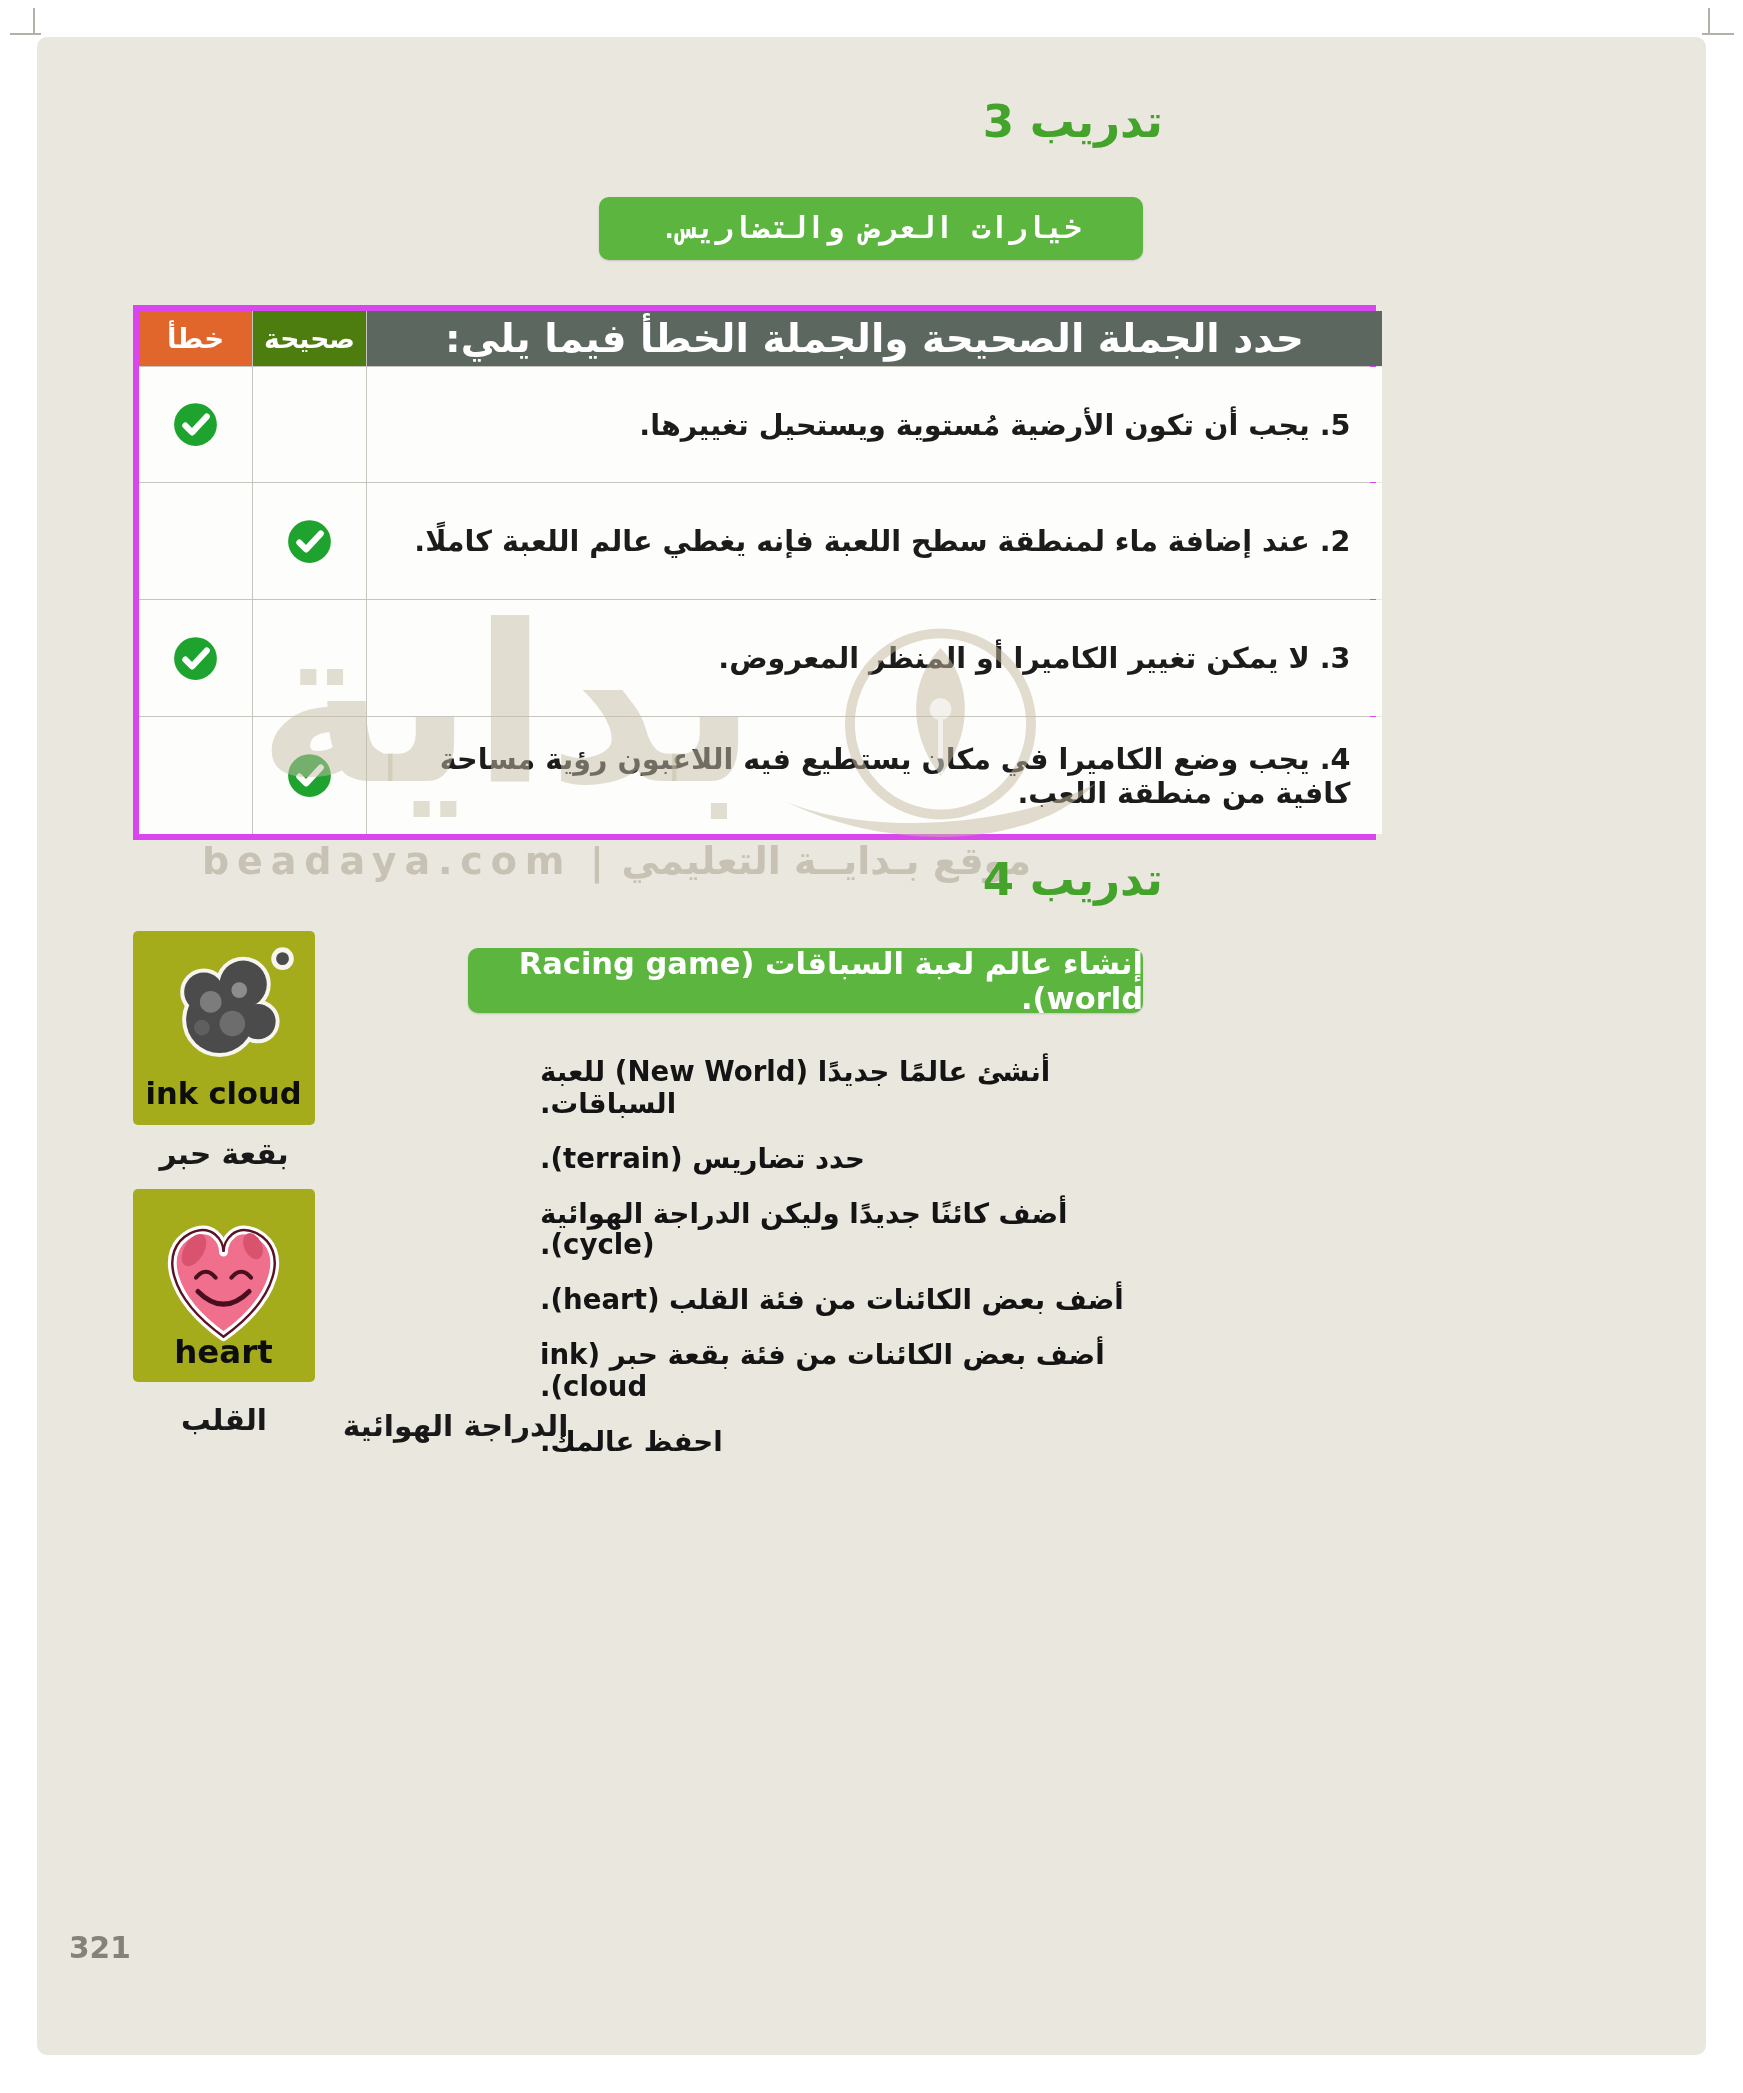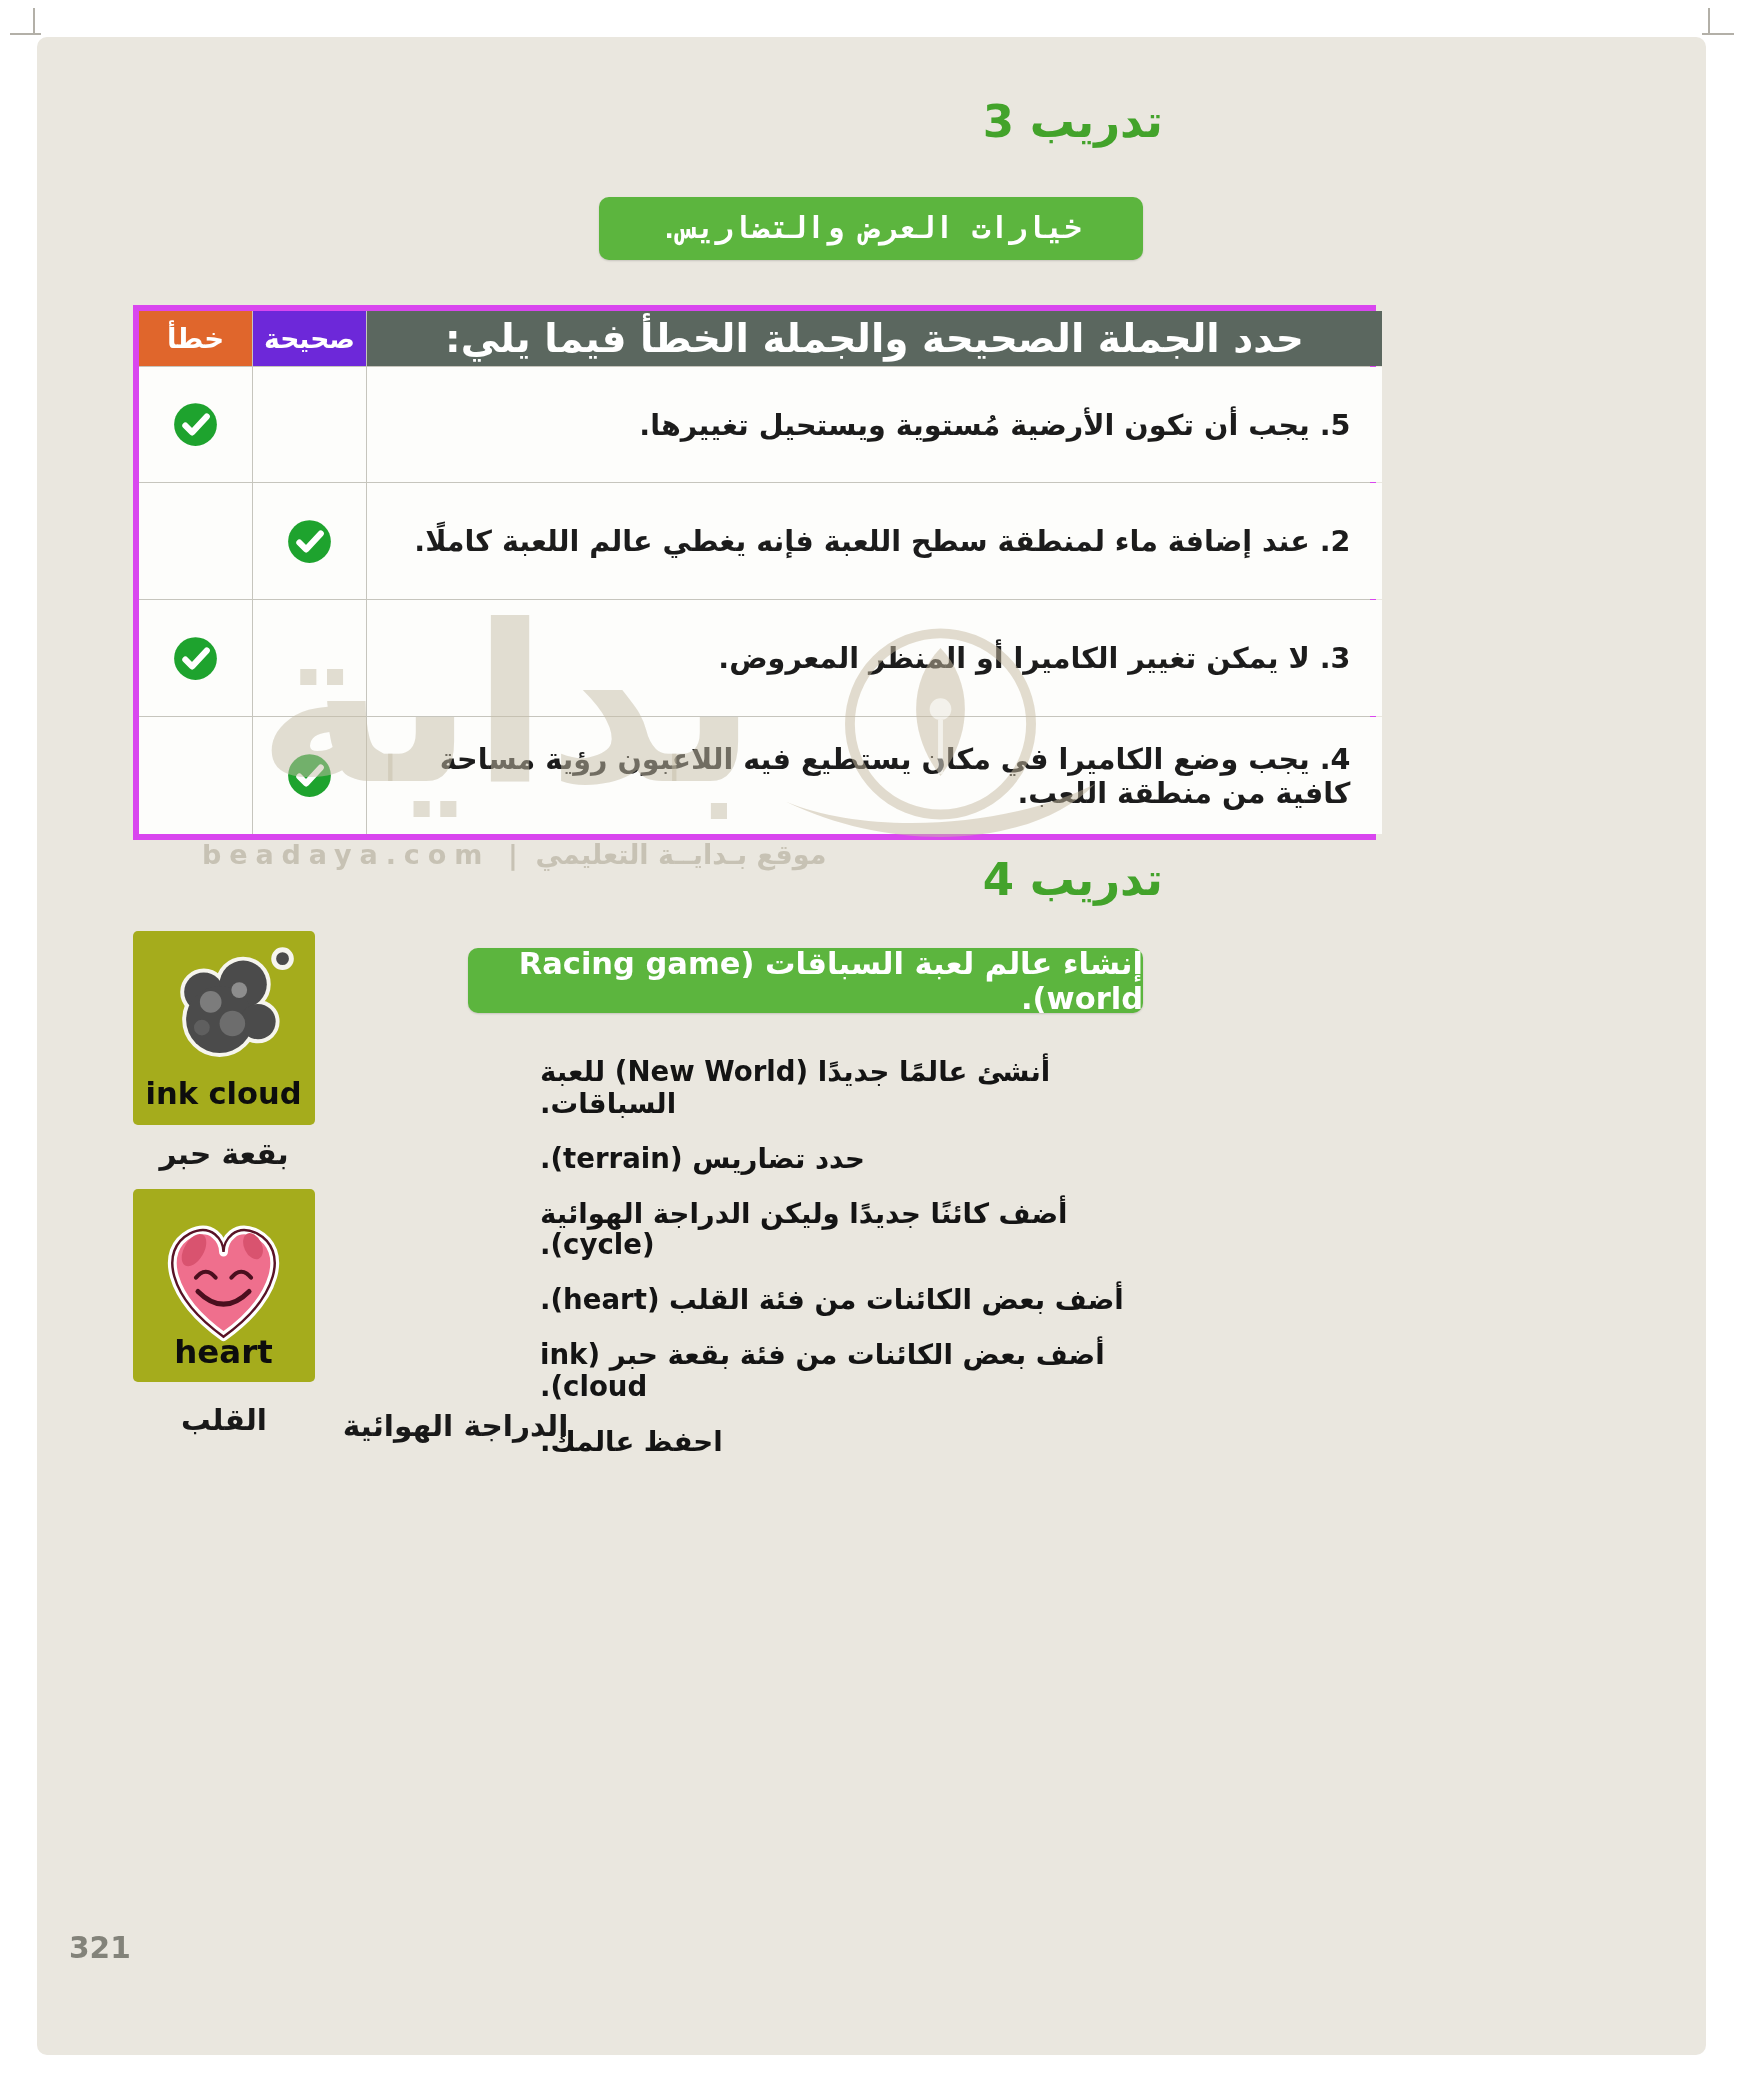--- a/index.html
+++ b/index.html
@@ -20,34 +20,34 @@
   .banner1 { left:599px; top:197px; width:544px; height:63px;font-family:Liberation Mono, monospace; }
   .banner2 { left:468px; top:948px; width:675px; height:65px; }
 
   .table { position:absolute; left:133px; top:305px; width:1243px;
            display:grid; grid-template-columns:113px 113px 1015px;
            grid-template-rows:55px 115px 116px 116px 117px;
            background:#c6c5bd; gap:1px; border:6px solid #d946ef; }
   .trow { display:contents; }
   .th { display:flex; align-items:center; justify-content:center; color:#ffffff; font-weight:bold; direction:rtl; }
   .th-wrong { background:#e0662c; font-size:27.6px; }
-  .th-correct { background:#6d28d9; font-size:26.6px; }
+  .th-correct { background:#4d7c0f; font-size:26.6px; }
   .th-statement { background:#5b675f; font-size:39px; }
   .cell { background:#fdfdfb; display:flex; align-items:center; justify-content:center; }
   .cell-statement { justify-content:flex-start; direction:rtl; padding:0 31.5px; font-size:28.6px; font-weight:600; color:#1c1c1c; text-align:right; }
   .check { display:none; line-height:0; }
   .has-check .check { display:block; }
 
   .watermark { position:absolute; left:0; top:0; width:1744px; height:2093px; pointer-events:none; }
   .wm-logo { position:absolute; left:187px; top:591px; width:640px; text-align:center;
              font-size:219px; font-weight:bold; direction:rtl; line-height:1.05;
              color:rgba(197,189,168,0.50); }
   .wm-nib { position:absolute; left:778px; top:591px; }
   .wm-caption { position:absolute; left:202px; top:839px; display:flex; align-items:center; gap:17.7px;
-                color:#c7c2b4; font-size:27px; font-weight:600; direction:ltr; }
+                color:#c7c2b4; font-size:38px; font-weight:600; direction:ltr; }
   .wm-latin { letter-spacing:7.9px; }
   .wm-arabic { direction:rtl; letter-spacing:2px; }
 
   .steps { position:absolute; left:540px; top:1056px; width:611px; text-align:left; direction:rtl; }
   .step { font-size:27.6px; font-weight:600; color:#141414; line-height:31.5px; margin-bottom:23.6px; }
 
   .tile { position:absolute; line-height:0; }
   .tile-ink   { left:133px; top:931px; }
   .tile-heart { left:133px; top:1189px; }
   .tile-cycle { left:364px; top:1189px; }

